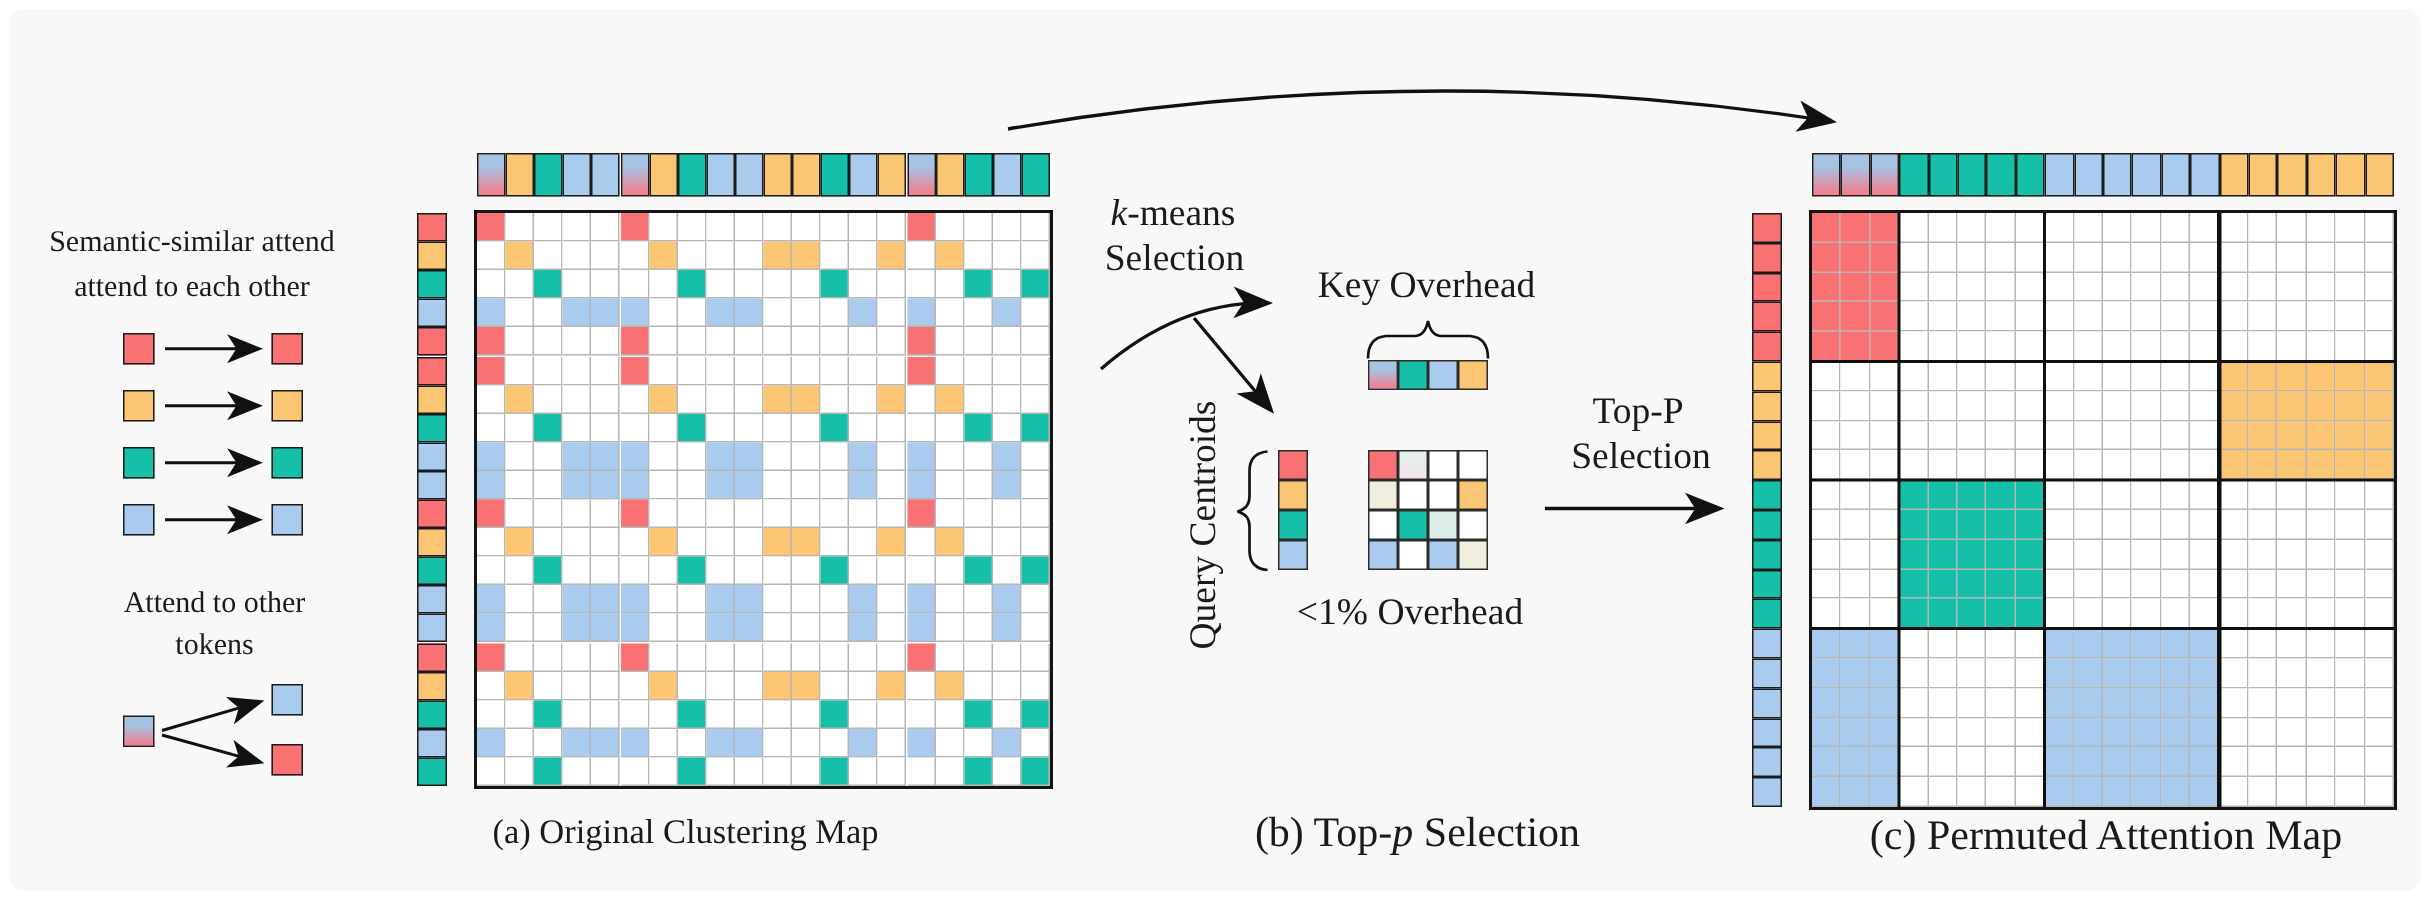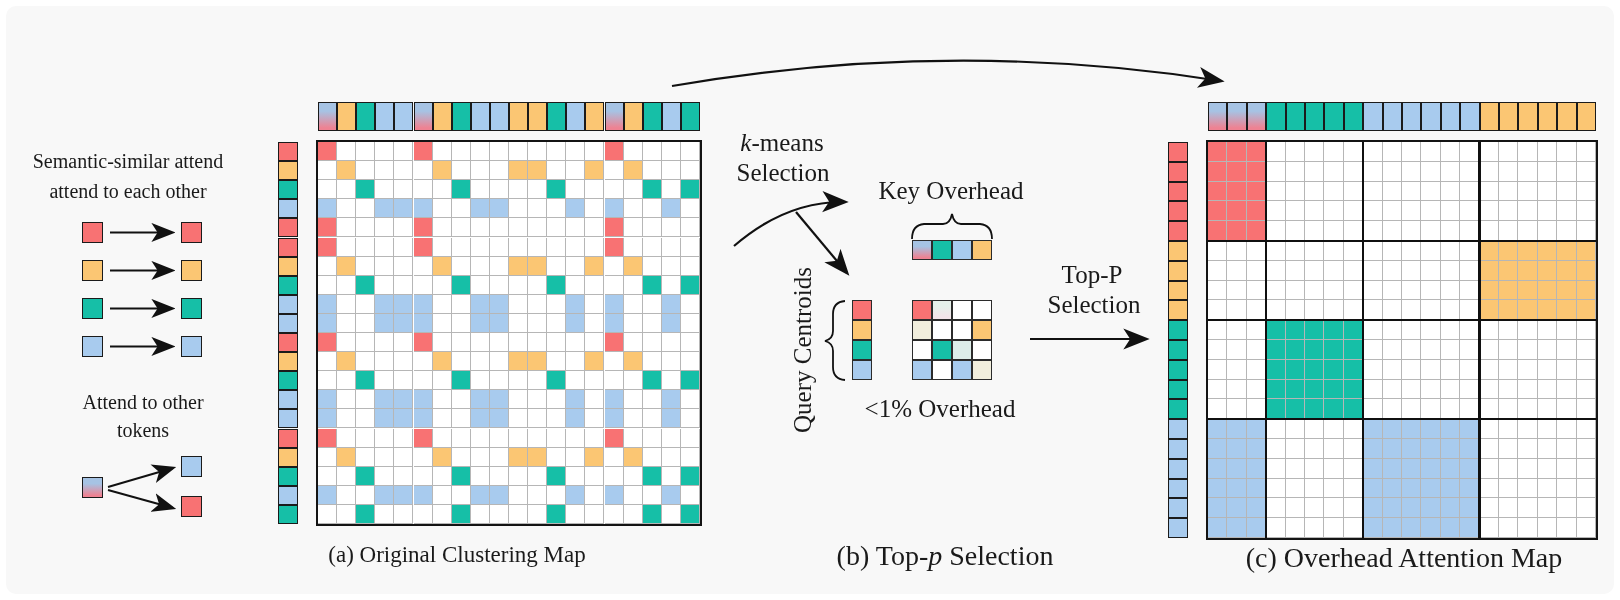--- a/index.html
+++ b/index.html
@@ -1001,14 +1001,14 @@
       <div class="mcell" style="left: 329.8px; top: 376.2px; width: 19.4px; height: 19.8px; background: rgb(255, 255, 255);"></div>
       <div class="mcell" style="left: 349.2px; top: 376.2px; width: 19.4px; height: 19.8px; background: rgb(255, 255, 255);"></div>
       <div class="mcell" style="left: 368.6px; top: 376.2px; width: 19.4px; height: 19.8px; background: rgb(255, 255, 255);"></div>
       <div class="blockline" style="left: 56.95px; top: 0px; width: 2.5px; height: 396px;"></div>
       <div class="blockline" style="left: 153.95px; top: 0px; width: 2.5px; height: 396px;"></div>
       <div class="blockline" style="left: 270.35px; top: 0px; width: 2.5px; height: 396px;"></div>
       <div class="blockline" style="left: 0px; top: 97.75px; width: 388px; height: 2.5px;"></div>
       <div class="blockline" style="left: 0px; top: 176.95px; width: 388px; height: 2.5px;"></div>
       <div class="blockline" style="left: 0px; top: 275.95px; width: 388px; height: 2.5px;"></div>
     </div>
-  <div class="txt t-cap-big" style="left:1404px;top:542px;">(c) Overhead Attention Map</div>
+  <div class="txt t-cap-big" style="left:1404px;top:542px;">(c) Permuted Attention Map</div>
 </div>
 
 </body></html>

